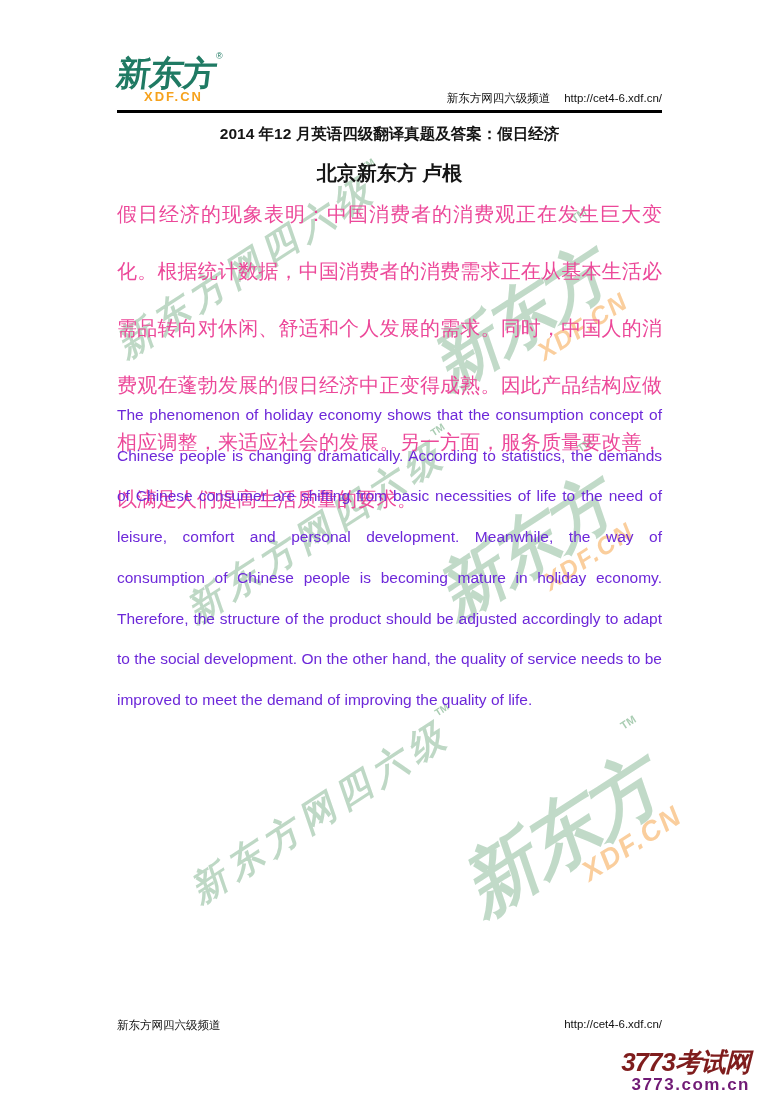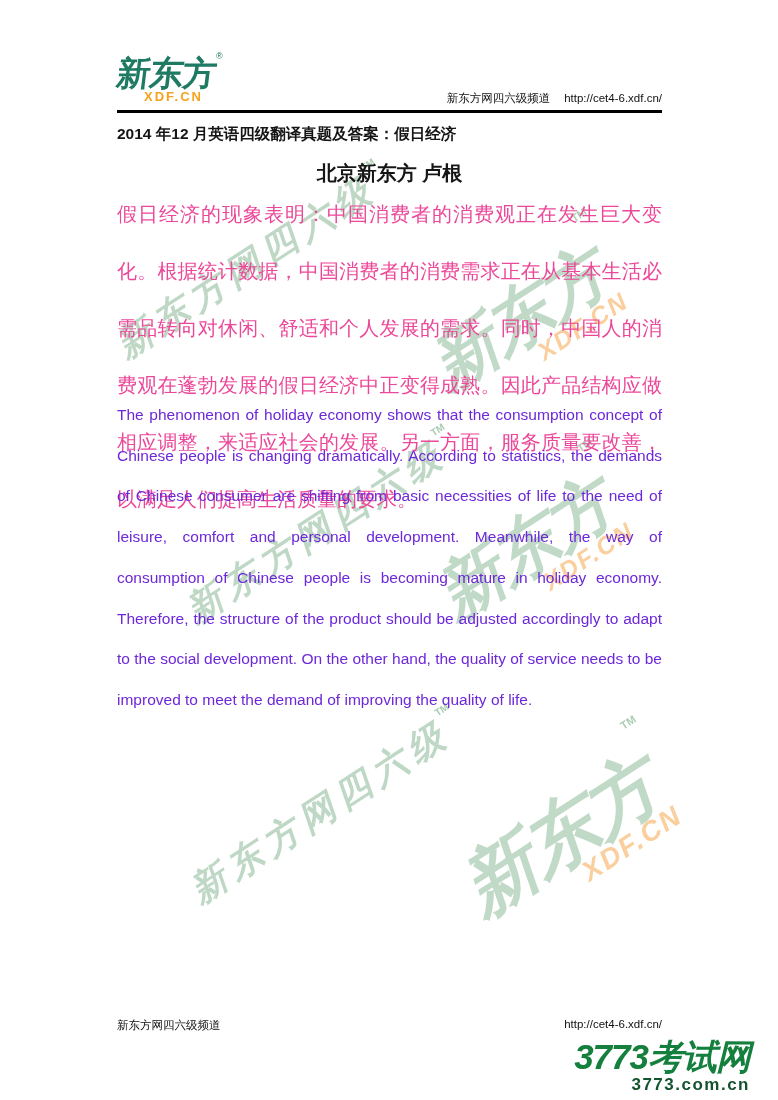--- a/index.html
+++ b/index.html
@@ -56,21 +56,21 @@
   .header-meta{
     position:absolute;top:91px;right:116px;
     font-size:11.5px;color:#111;white-space:nowrap;margin-left:12px;
   }
   .header-meta .gap{display:inline-block;width:14px;}
   .header-rule{
     position:absolute;left:117px;top:110px;width:545px;height:3px;background:#000;
   }
   .doc-title{
     position:absolute;left:117px;top:124px;width:545px;
-    margin:0;
+    margin:0;text-align:center;
     font-size:15.5px;font-weight:bold;color:#151515;
   }
   .doc-byline{
     position:absolute;left:117px;top:160px;width:545px;
     margin:0;text-align:center;
     font-size:20px;font-weight:bold;color:#151515;
   }
   .para{
     position:absolute;left:117px;width:545px;margin:0;
     text-align:justify;text-align-last:left;
@@ -84,25 +84,25 @@
     top:395px;
     font-size:15.5px;line-height:40.7px;color:#6d28d9;
   }
   .footer-row{
     position:absolute;left:117px;top:1018px;width:545px;
     display:flex;justify-content:space-between;
     font-size:11.5px;color:#111;
   }
   .site-badge{position:absolute;right:28px;bottom:6px;text-align:right;line-height:1.05;}
   .site-badge .name{
-    font-size:35px;font-weight:bold;color:#15803d;
+    font-size:26px;font-weight:bold;color:#7f1d1d;
     font-style:italic;letter-spacing:-1px;
   }
   .site-badge .domain{
-    font-size:17px;font-weight:bold;color:#14532d;letter-spacing:1.5px;
+    font-size:17px;font-weight:bold;color:#701a75;letter-spacing:1.5px;
   }
   a.plain{color:inherit;text-decoration:none;cursor:pointer;}
 </style>
 </head>
 <body>
 
 <div class="page">
 
   <div class="wm-layer">
 

